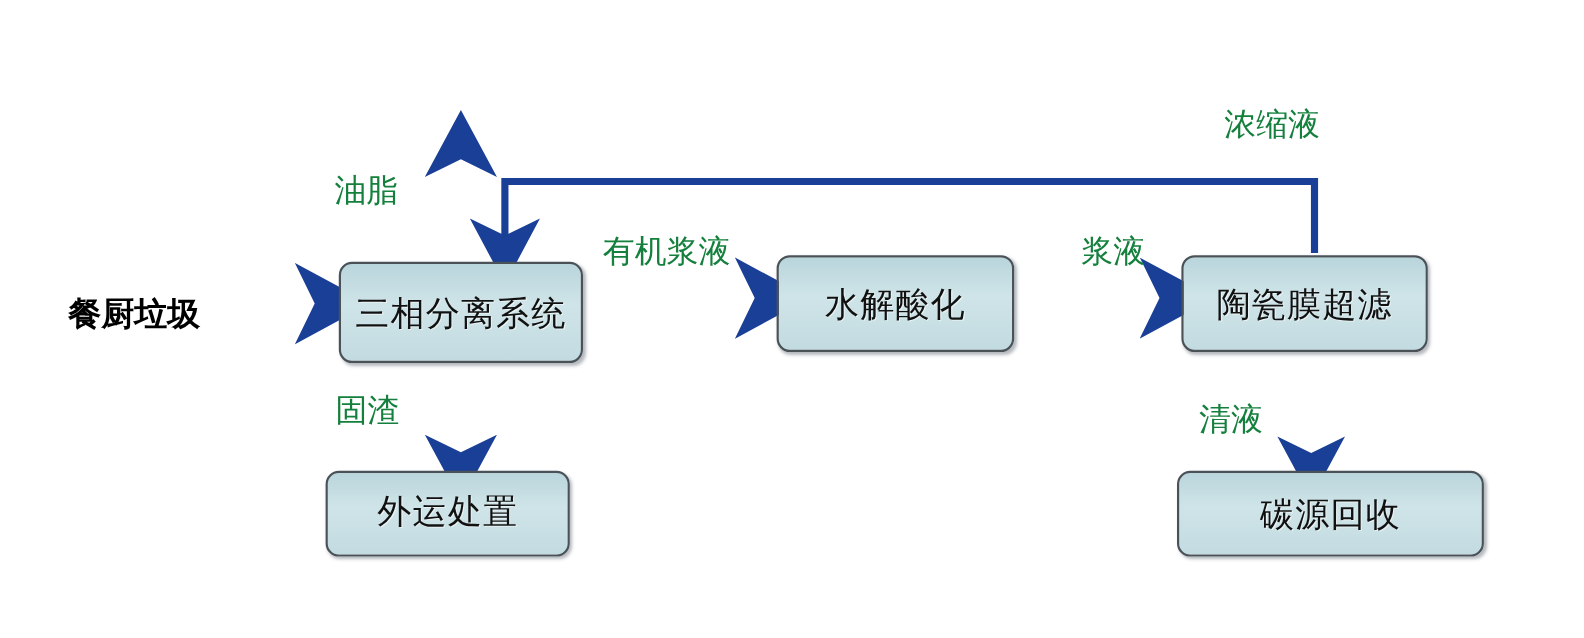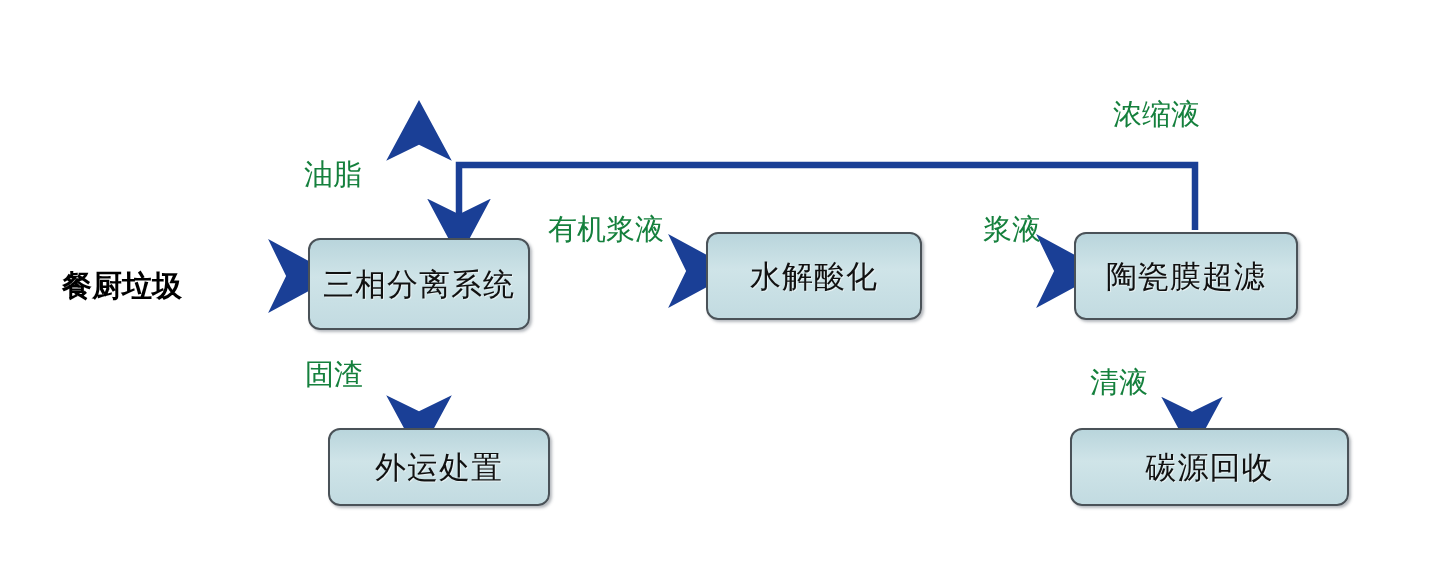--- a/index.html
+++ b/index.html
@@ -117,21 +117,21 @@
   </div>
 
   <div class="node" style="left:706px; top:232px; width:216px; height:88px;">
     <span class="node-label">水解酸化</span>
   </div>
 
   <div class="node" style="left:1074px; top:232px; width:224px; height:88px;">
     <span class="node-label">陶瓷膜超滤</span>
   </div>
 
-  <div class="node" style="left:328px; top:428px; width:222px; height:78px;">
+  <div class="node" style="left:296px; top:428px; width:222px; height:78px;font-family:Liberation Mono, monospace;">
     <span class="node-label">外运处置</span>
   </div>
 
   <div class="node" style="left:1070px; top:428px; width:279px; height:78px;">
     <span class="node-label">碳源回收</span>
   </div>
 
   <div class="io-label" style="left:62px; top:239px;margin-top:32px;">餐厨垃圾</div>
 
   <div class="edge-label" style="left:304px; top:160px;">油脂</div>

